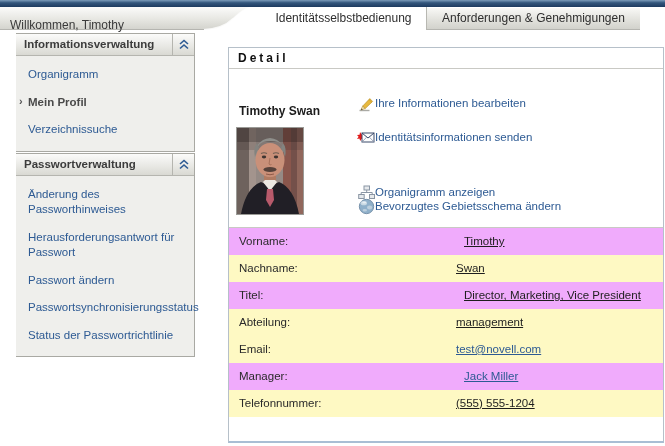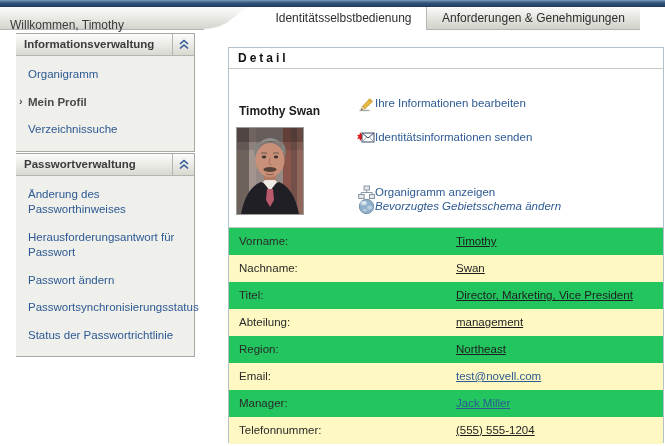--- a/index.html
+++ b/index.html
@@ -85,26 +85,26 @@
   .action-link {
     position: absolute; left: 128px; height: 20px;
     display: flex; align-items: center; gap: 0; cursor: pointer;
   }
   .action-link .icon { width: 18px; height: 18px; flex: 0 0 18px;
     display: inline-flex; align-items: center; justify-content: center; }
   .action-label { font-size: 11.5px; color: #2d5a93; white-space: nowrap; }
   .action-0 { top: 24px; }
   .action-1 { top: 58px; }
   .action-2 { top: 96px; margin-top: 17px; }
-  .action-3 { top: 127px; font-style: italic; }
+  .action-3 { top: 127px; }
 
   
   .field-table { border-top: 1px solid #c9c9c4; }
   .field-row { display: flex; height: 27px; line-height: 27px; background: #fef9c3; }
-  .field-row.alt { background: #22c55e; }
+  .field-row.alt { background: #f0abfc; gap: 8px; }
   .field-label { width: 227px; padding-left: 10px; font-size: 11.5px; color: #2a2a2a; }
   .field-value { flex: 1; font-size: 11.5px; color: #1e1e1e; white-space: nowrap; text-decoration: underline; }
   .field-value.link { color: #2d5a93; cursor: pointer; }
 </style>
 </head>
 <body>
 
 <div class="topbar"></div>
 
 <div class="header-strip">
@@ -267,24 +267,20 @@
       <div class="field-value">Swan</div>
     </div>
     <div class="field-row alt">
       <div class="field-label">Titel:</div>
       <div class="field-value">Director, Marketing, Vice President</div>
     </div>
     <div class="field-row">
       <div class="field-label">Abteilung:</div>
       <div class="field-value">management</div>
     </div>
-    <div class="field-row alt">
-      <div class="field-label">Region:</div>
-      <div class="field-value">Northeast</div>
-    </div>
     <div class="field-row">
       <div class="field-label">Email:</div>
       <div class="field-value link">test@novell.com</div>
     </div>
     <div class="field-row alt">
       <div class="field-label">Manager:</div>
       <div class="field-value link">Jack Miller</div>
     </div>
     <div class="field-row">
       <div class="field-label">Telefonnummer:</div>

